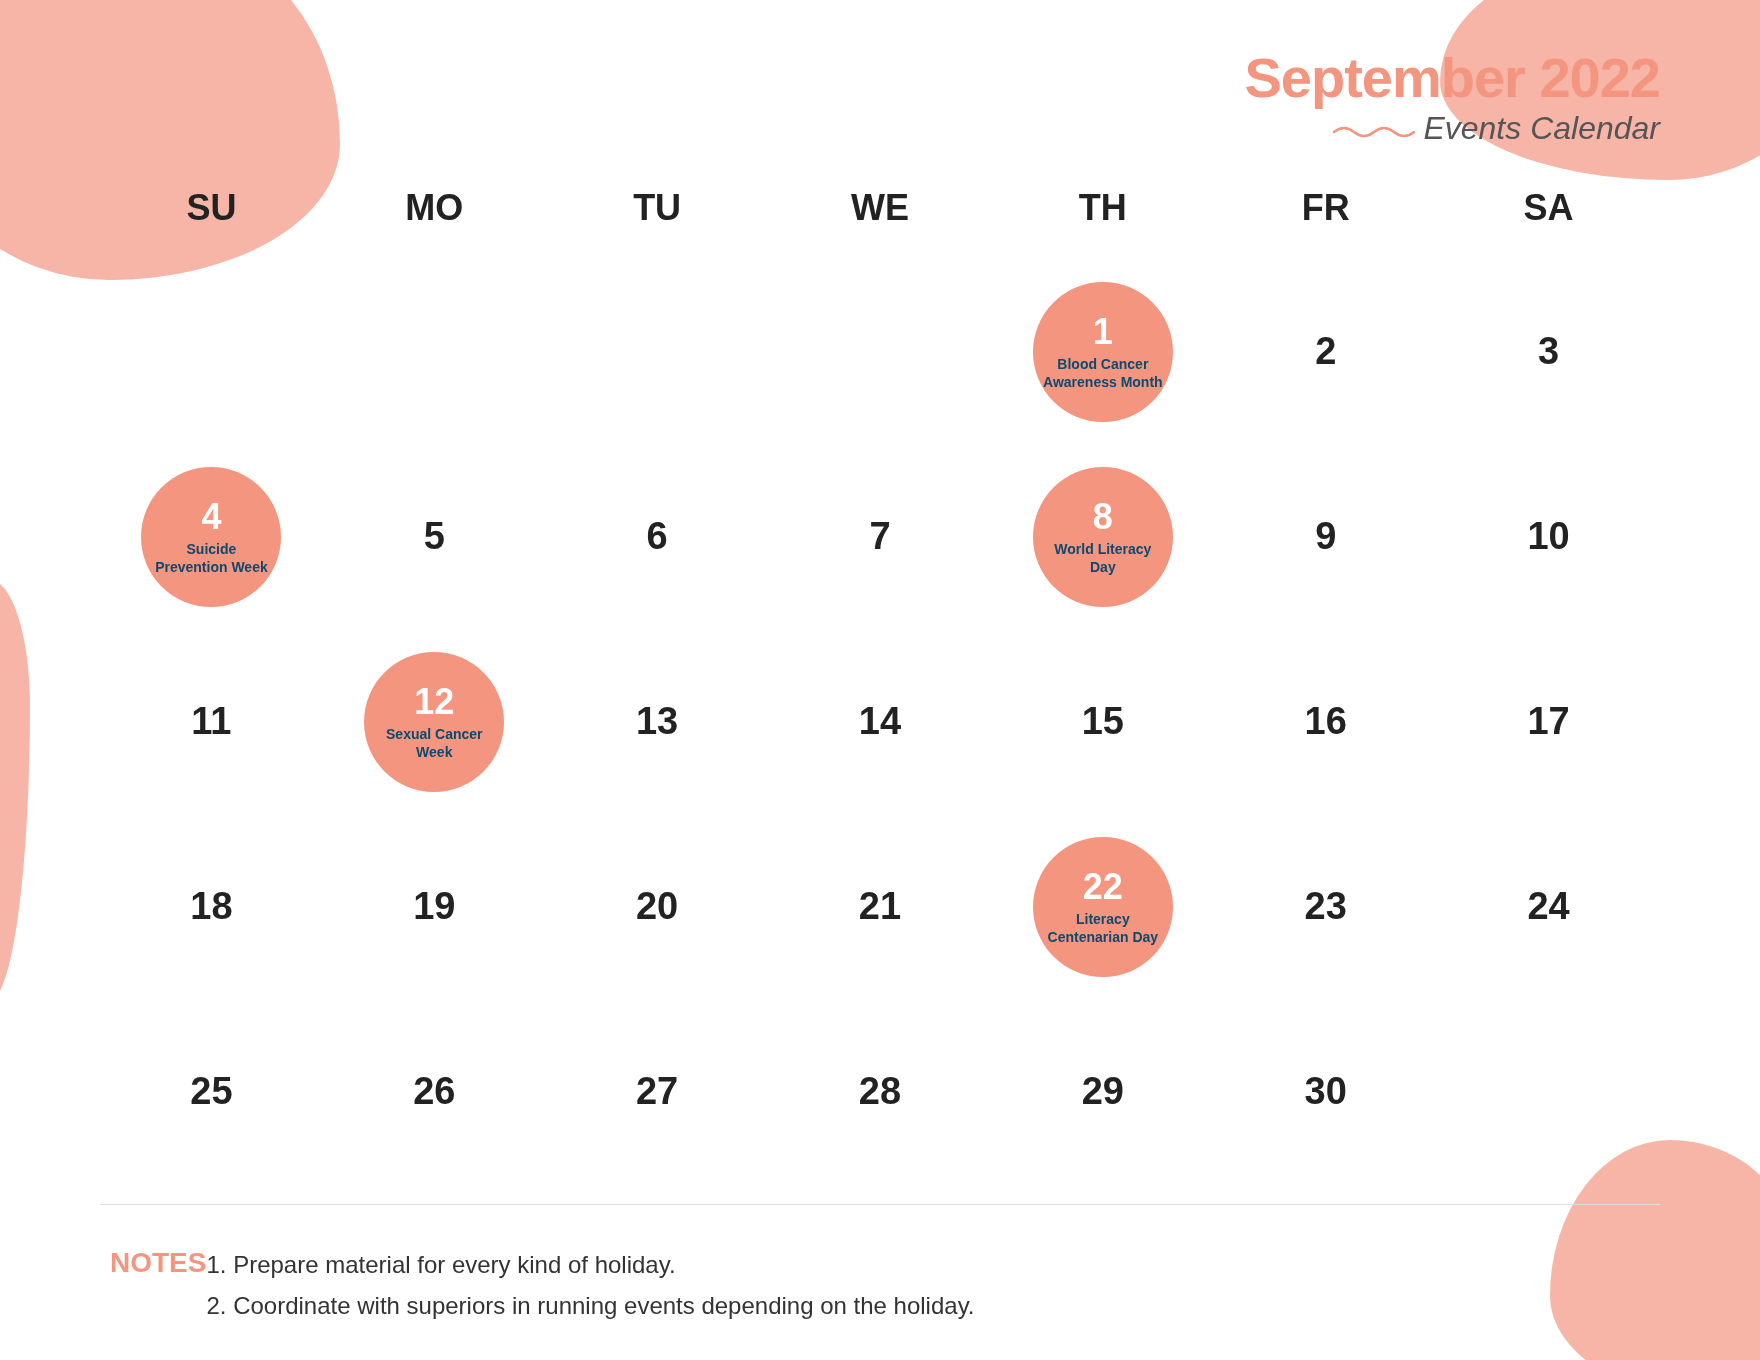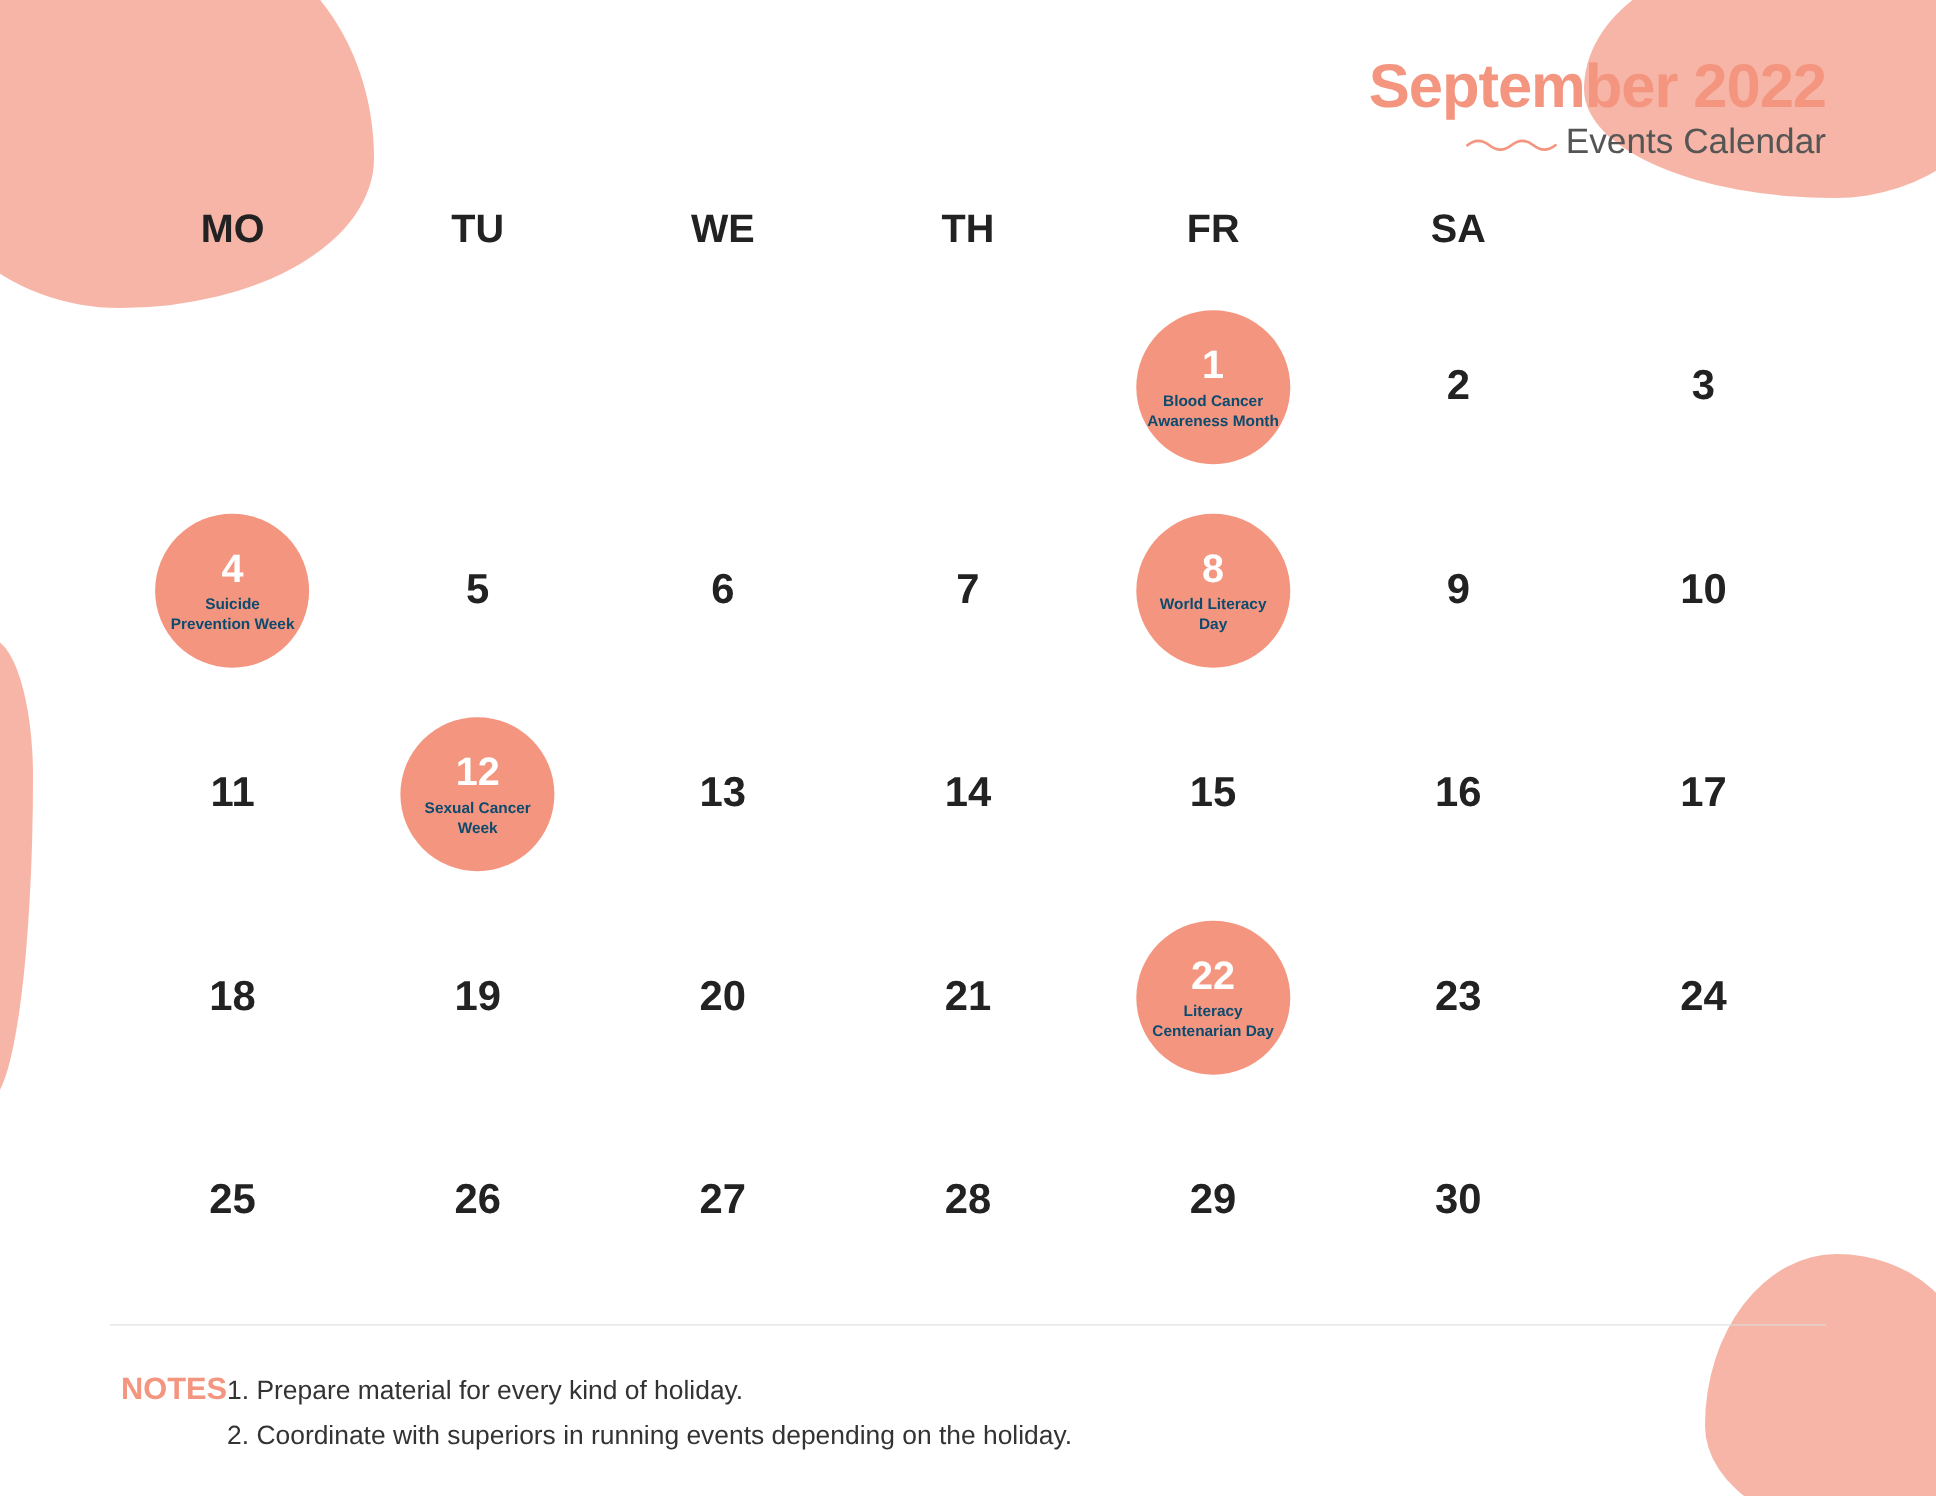--- a/index.html
+++ b/index.html
@@ -82,20 +82,21 @@
       line-height: 1;
     }
 
     .subtitle-row {
       display: flex;
       align-items: center;
       justify-content: flex-end;
       gap: 4px;
       margin-top: 4px;
       margin-bottom: 30px;
+      font-style: italic;
     }
 
     .events-calendar-label {
       font-size: 32px;
       color: #555;
       font-weight: 400;
     }
 
     
     .calendar-container {
@@ -214,20 +215,21 @@
       <svg width="90" height="18" viewBox="0 0 90 18">
         <path d="M5 12 Q15 4 25 12 Q35 20 45 12 Q55 4 65 12 Q75 20 85 12" fill="none" stroke="#f4957f" stroke-width="2.5" stroke-linecap="round"></path>
       </svg>
       <span class="events-calendar-label">Events Calendar</span>
     </div>
   </div>
 
   <div class="calendar-container">
 
     <div class="day-headers">
+    <div class="day-header">SU</div>
         <div class="day-header">MO</div>
         <div class="day-header">TU</div>
         <div class="day-header">WE</div>
         <div class="day-header">TH</div>
         <div class="day-header">FR</div>
         <div class="day-header">SA</div>
       </div>
 
     <div class="calendar-grid">
     <div class="calendar-cell"></div>

